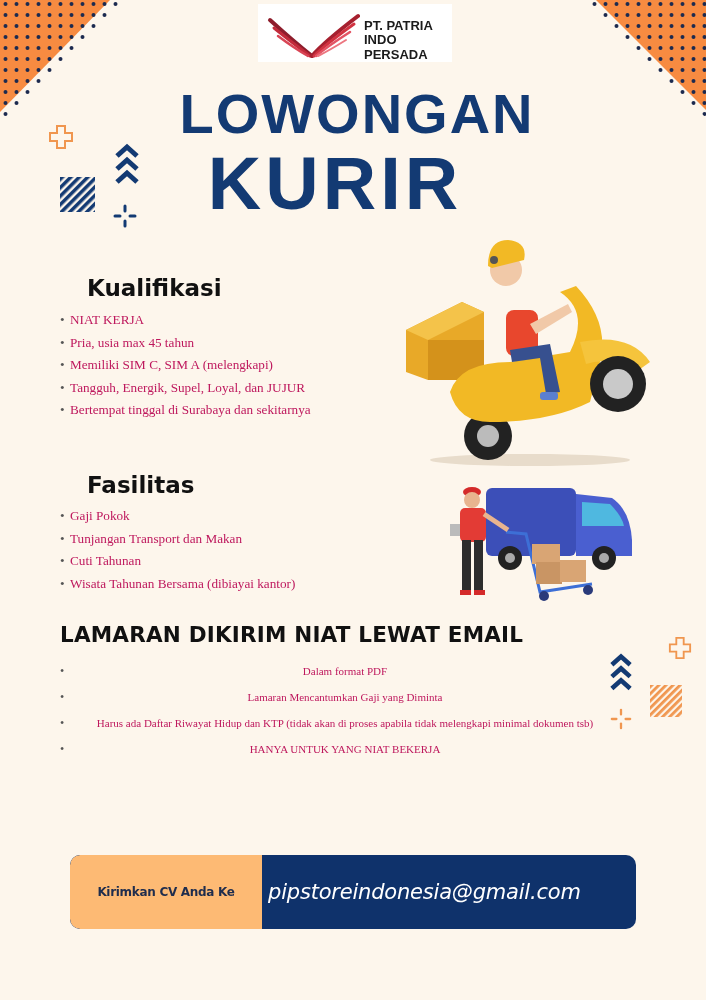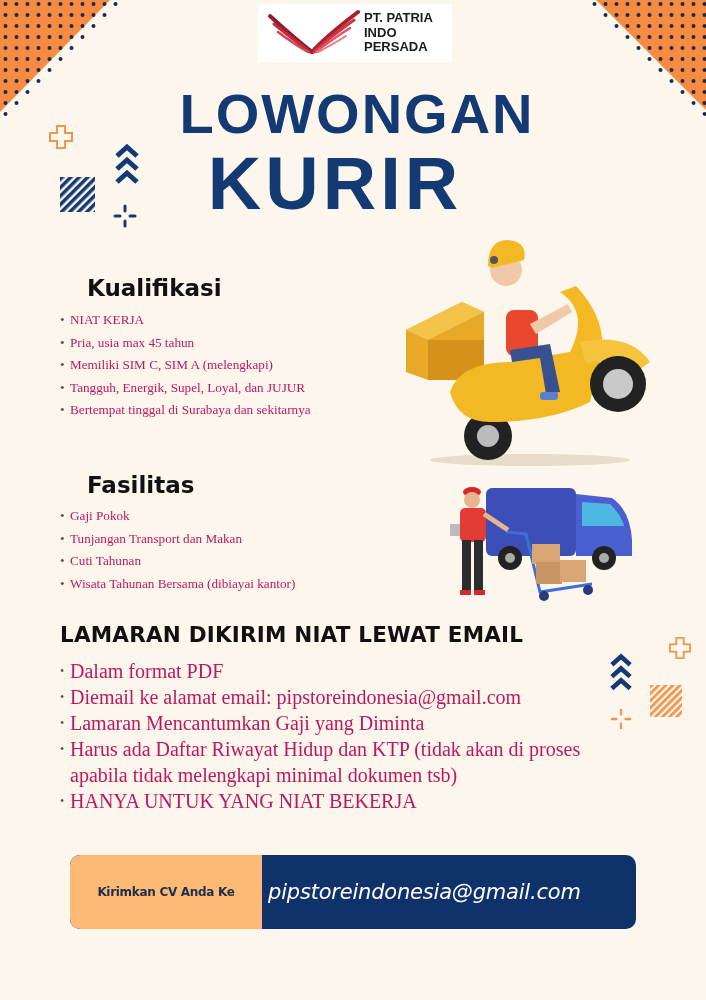--- a/index.html
+++ b/index.html
@@ -4,32 +4,32 @@
 <style>
   * { box-sizing: border-box; margin: 0; padding: 0; }
   html, body { width: 706px; height: 1000px; overflow: hidden; }
   body { background: #fdf6ec; font-family: "DejaVu Sans", sans-serif; position: relative; color: #1f2d4d; }
 
   
   .corner { position: absolute; top: 0; width: 150px; height: 130px; }
   .corner-left { left: 0; }
   .corner-right { right: 0; }
 
-  .logo { position: absolute; left: 258px; top: 4px; width: 194px; height: 58px; background: #fff; display: flex; align-items: center; padding-left: 6px; }
+  .logo { position: absolute; left: 258px; top: 4px; width: 194px; height: 58px; background: #fff; display: flex; align-items: flex-end; padding-left: 6px; }
   .logo-text { font-family: "Liberation Sans", sans-serif; font-weight: 700; font-size: 13px; line-height: 14.5px; color: #1b1b1b; margin-left: 4px; }
 
   .title1 { position: absolute; left: 0; width: 706px; top: 84px; text-align: center; font-family: "Liberation Sans", sans-serif; font-weight: 700; font-size: 56px; letter-spacing: 2px; color: #133a73; line-height: 60px; padding-left: 8px;}
   .title2 { position: absolute; left: 0; width: 662px; top: 146px; text-align: center; font-family: "Liberation Sans", sans-serif; font-weight: 700; font-size: 74px; letter-spacing: 4px; color: #133a73; line-height: 76px; padding-left: 8px;}
 
   .section-h { position: absolute; left: 60px; font-family: "DejaVu Sans", sans-serif; font-weight: 700; font-size: 23px; color: #111; margin-left: 27px; }
   ul.list { position: absolute; left: 60px; list-style: none; font-family: Liberation Serif, serif; color: #be185d; }
   ul.list li { position: relative; padding-left: 10px; white-space: nowrap; }
   ul.list li::before { content: "•"; position: absolute; left: 0; color: #555; }
   .list-small { font-size: 13.2px; line-height: 22.5px; }
-  .list-big { font-size: 20px; line-height: 26px; }
+  .list-big { font-size: 11px; line-height: 26px; text-align: center; }
   .list-big li { padding-left: 13px; }
   .list-big li::before { content: "▪"; font-size: 12px; color: #263860; }
   .list-big li.wrap { white-space: normal; width: 560px; }
 
   .lamaran-h { position: absolute; left: 60px; top: 622px; font-weight: 700; font-size: 21.5px; color: #111; letter-spacing: 0.2px; }
 
   .cta { position: absolute; left: 70px; top: 855px; width: 566px; height: 74px; border-radius: 10px; background: #0f326b; display: flex; overflow: hidden; }
   .cta-label { width: 192px; background: #fdba74; display: flex; align-items: center; justify-content: center; font-family: "DejaVu Sans", sans-serif; font-weight: 700; font-size: 12px; color: #1f2d4d; border-radius: 10px 0 0 10px; letter-spacing: -0.3px; }
   .cta-email { flex: 1; display: flex; align-items: center; padding-left: 6px; font-family: "DejaVu Sans", sans-serif; font-style: italic; font-size: 21px; color: #ffffff; letter-spacing: -0.2px; }
 
@@ -174,21 +174,20 @@
   <rect x="10" y="44" width="10" height="12" fill="#bbb"></rect>
   <rect x="22" y="60" width="9" height="52" fill="#2d2d2d"></rect>
   <rect x="34" y="60" width="9" height="52" fill="#2d2d2d"></rect>
   <rect x="20" y="110" width="11" height="5" fill="#d42a2a"></rect>
   <rect x="34" y="110" width="11" height="5" fill="#d42a2a"></rect>
 </svg>
 
 <div class="lamaran-h">LAMARAN DIKIRIM NIAT LEWAT EMAIL</div>
 <ul class="list list-big" style="top:658px">
   <li>Dalam format PDF</li>
-  <li>Diemail ke alamat email: pipstoreindonesia@gmail.com</li>
   <li>Lamaran Mencantumkan Gaji yang Diminta</li>
   <li class="wrap">Harus ada Daftar Riwayat Hidup dan KTP (tidak akan di proses apabila tidak melengkapi minimal dokumen tsb)</li>
   <li>HANYA UNTUK YANG NIAT BEKERJA</li>
 </ul>
 
 <svg class="deco" style="left:668px;top:636px" width="24" height="24" viewBox="0 0 26 26">
   <path d="M9 2h8v7h7v8h-7v7H9v-7H2V9h7z" fill="none" stroke="#f0964f" stroke-width="2"></path>
 </svg>
 <svg class="deco" style="left:609px;top:652px" width="24" height="42" viewBox="0 0 26 46">
   <g fill="none" stroke="#133a73" stroke-width="5">

